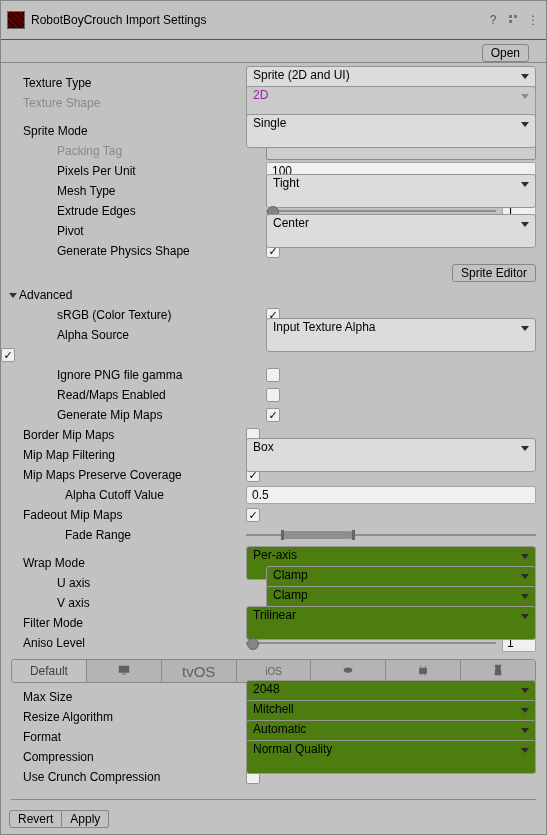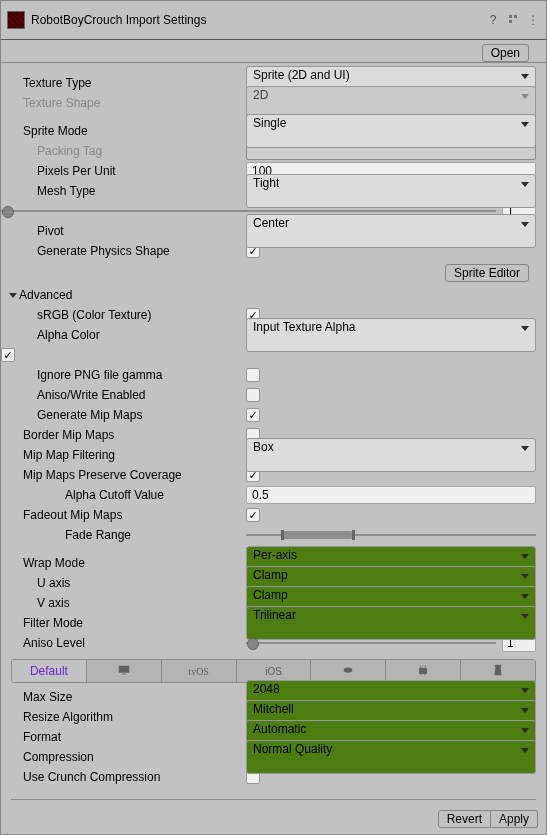--- a/index.html
+++ b/index.html
@@ -13,50 +13,50 @@
   .thumb{width:16px;height:16px;background:#fff;border:1px solid #666;background-image:repeating-linear-gradient(45deg,#300 0,#300 2px,#600 2px,#600 4px);}
   .hdr-title{flex:1;}
   .hdr-icon{opacity:.6;width:14px;text-align:center;}
   .openbar{height:22px;display:flex;justify-content:flex-end;align-items:flex-end;padding-right:17px;border-bottom:1px solid #888;}
   .btn{height:18px;background:#c2c2c2;border:1px solid #858585;border-radius:3px;font-size:12px;padding:0 8px;line-height:16px;cursor:pointer;}
   
   .textbox{width:100%;height:18px;box-sizing:border-box;border:1px solid #a5a5a5;background:#f0f0f0;color:#000;font-size:12px;padding:2px 5px;border-radius:2px;}
   .textbox.dim{background:#cdcdcd;border-color:#8a8a8a;color:#555;}
   .dropdown{width:100%;height:34px;box-sizing:border-box;border:1px solid #969696;border-radius:3px;background:#dcdcdc;font-size:12px;padding:0 18px 0 6px;line-height:16px;position:relative;cursor:pointer;}
   .dropdown::after{content:"";position:absolute;right:6px;top:7px;border-left:4px solid transparent;border-right:4px solid transparent;border-top:5px solid #2b2b2b;}
-  .dropdown.dim{background:#cacaca;color:#404040;}
+  .dropdown.dim{background:#cacaca;color:#a21caf;}
   .dropdown.dim::after{border-top-color:#8a8a8a;}
   .dropdown.thin{background:#4d7c0f;}
   .cb{width:14px;height:14px;box-sizing:border-box;border:1px solid #969696;border-radius:2px;background:#f0f0f0;display:inline-flex;align-items:center;justify-content:center;cursor:pointer;}
   .cb[data-checked="true"]::after{content:"✓";font-size:11px;line-height:12px;}
   .slider{flex:1;height:14px;position:relative;margin-right:6px;}
   .track{position:absolute;left:0;right:0;top:6px;height:2px;background:#8e8e8e;}
   .thumb-dot{position:absolute;top:2px;width:10px;height:10px;border-radius:50%;background:#858585;border:1px solid #666;}
   .slider-val{width:34px;height:18px;box-sizing:border-box;border:1px solid #a5a5a5;background:#f0f0f0;text-align:left;font-size:12px;padding:0 4px;border-radius:2px;line-height:16px;}
   .minmax{flex:1;height:14px;position:relative;}
   .minmax .track{top:6px;}
   .minmax .bar{position:absolute;top:3px;height:8px;background:#8e8e8e;border-radius:3px;}
   .minmax-cap{position:absolute;top:2px;width:3px;height:10px;background:#666;}
   .disabled{color:#8a8a8a;}
-  .indent1{padding-left:36px;}
+  .indent1{padding-left:36px;margin-left:20px;}
   .indent2{}
   .indent3{padding-left:64px;}
   .section-gap{height:8px;}
   .foldout{display:flex;align-items:center;height:20px;padding-left:8px;cursor:pointer;}
   .foldout-arrow{width:10px;display:inline-flex;}
   .foldout-arrow svg{width:8px;height:8px;}
-  .right-btn-row{display:flex;justify-content:flex-end;padding-right:17px;height:24px;align-items:center;}
+  .right-btn-row{display:flex;justify-content:flex-end;padding-right:10px;height:24px;align-items:center;}
   
   .tabs{display:flex;border:1px solid #8a8a8a;border-radius:3px;margin:6px 10px 4px 10px;height:22px;overflow:hidden;}
   .tab{flex:1;border-right:1px solid #8a8a8a;background:#b4b4b4;display:flex;align-items:center;justify-content:center;color:#616161;cursor:pointer;}
   .tab:last-child{border-right:none;}
-  .tab.active{background:#c2c2c2;color:#6d28d9;}
+  .tab.active{background:#c2c2c2;color:#404040;}
   .tab svg{width:14px;height:14px;fill:#616161;}
   
-  .footer{display:flex;justify-content:flex-end;gap:0;padding:6px 8px;}
+  .footer{display:flex;gap:0;padding:6px 8px;}
   .footer .btn{border-radius:3px 0 0 3px;}
   .footer .btn + .btn{border-left:none;border-radius:0 3px 3px 0;}
   .inspector-body{padding-top:10px;}
   .hr{height:1px;background:#8a8a8a;margin:4px 10px;}
 </style>
 </head>
 <body>
 
 <div class="panel">
 
@@ -110,20 +110,21 @@
           <input class="textbox" value="100" style="">
         </div>
     </div>
     <div class="row">
       <div class="label-col indent1">Mesh Type</div>
       <div class="ctrl-col">
           <div class="dropdown">Tight</div>
         </div>
     </div>
     <div class="row">
+      <div class="label-col indent1">Extrude Edges</div>
       <div class="ctrl-col">
         <div class="slider">
           <div class="track"></div>
             <div class="thumb-dot" style="left:1px;"></div>
         </div>
         <div class="slider-val">1</div>
       </div>
     </div>
     <div class="row">
       <div class="label-col indent1">Pivot</div>
@@ -149,38 +150,38 @@
       </span>
       <span>Advanced</span>
     </div>
     <div class="row">
       <div class="label-col indent1">sRGB (Color Texture)</div>
       <div class="ctrl-col">
           <span class="cb" data-checked="true"></span>
         </div>
     </div>
     <div class="row">
-      <div class="label-col indent1">Alpha Color</div>
+      <div class="label-col indent1">Alpha Source</div>
       <div class="ctrl-col">
           <div class="dropdown">Input Texture Alpha</div>
         </div>
     </div>
     <div class="row">
       <div class="ctrl-col">
           <span class="cb" data-checked="true"></span>
         </div>
     </div>
     <div class="row">
       <div class="label-col indent1">Ignore PNG file gamma</div>
       <div class="ctrl-col">
           <span class="cb" data-checked="false"></span>
         </div>
     </div>
     <div class="row">
-      <div class="label-col indent1">Aniso/Write Enabled</div>
+      <div class="label-col indent1">Read/Maps Enabled</div>
       <div class="ctrl-col">
           <span class="cb" data-checked="false"></span>
         </div>
     </div>
     <div class="row">
       <div class="label-col indent1">Generate Mip Maps</div>
       <div class="ctrl-col">
           <span class="cb" data-checked="true"></span>
         </div>
     </div>
@@ -264,21 +265,21 @@
     </div>
 
     <div class="tabs">
       <div class="tab active">Default</div>
       <div class="tab">
         <span><svg viewBox="0 0 16 16">
               <path d="M2 3h12v8H2zM6 12h4v1H6z"></path>
             </svg></span>
       </div>
       <div class="tab">
-          <span style="font-size:10px;font-family:Liberation Serif, serif;">tvOS</span>
+          <span style="font-size:15px;">tvOS</span>
         </div>
       <div class="tab">
           <span style="font-size:10px;">iOS</span>
         </div>
       <div class="tab">
         <span><svg viewBox="0 0 16 16">
               <path d="M3 8c0-2 2-3 5-3s5 1 5 3-2 3-5 3-5-1-5-3z"></path>
             </svg></span>
       </div>
       <div class="tab">

